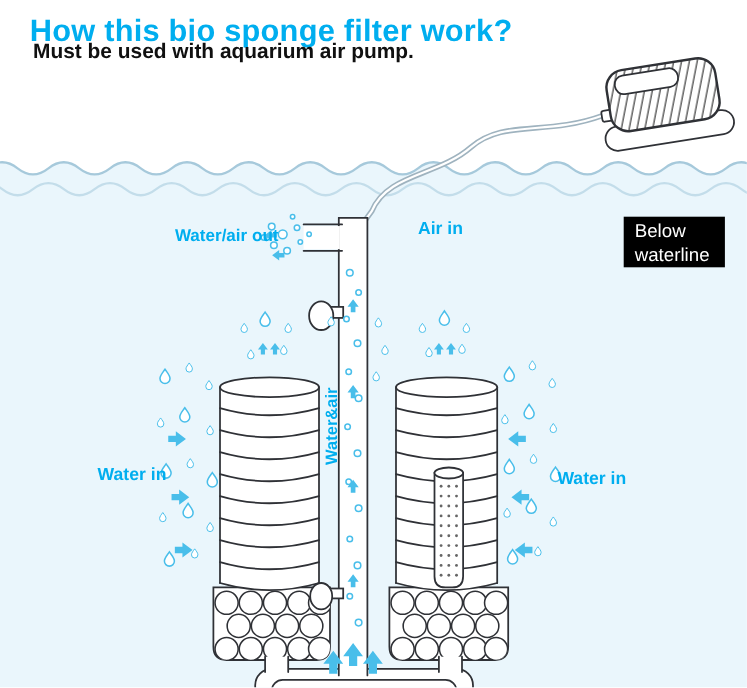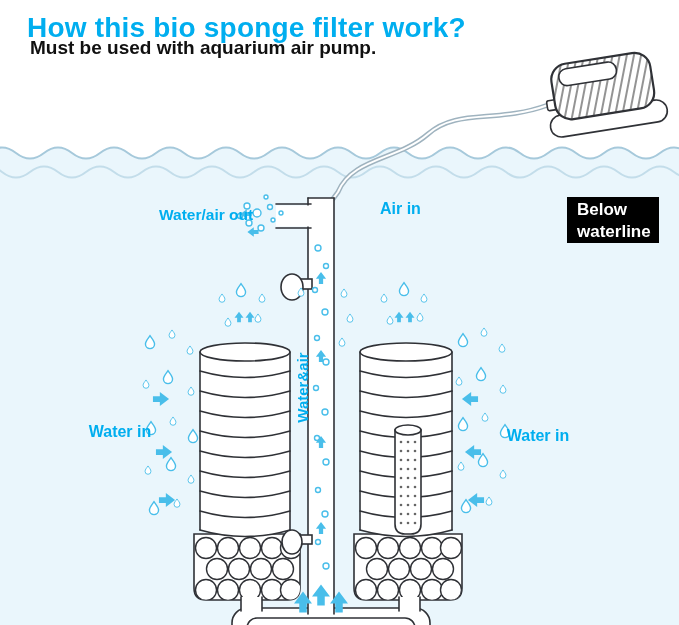--- a/index.html
+++ b/index.html
@@ -8,21 +8,21 @@
   .stage svg{position:absolute;left:0;top:0;}
   .title{position:absolute;left:27px;top:12px;font-size:28px;font-weight:700;color:var(--accent,#00AEEF);letter-spacing:.2px;}
   .subtitle{position:absolute;left:30px;top:37px;font-size:19px;font-weight:700;color:#101010;}
   .lbl{position:absolute;font-weight:700;color:var(--accent,#00AEEF);}
   .lbl-waterairout{left:120px;top:206px;font-size:15.5px;margin-left:39px;}
   .lbl-airin{left:380px;top:200px;font-size:16px;}
   .lbl-waterin-left{left:88px;top:422px;width:64px;font-size:16px;text-align:center;line-height:1.25;}
   .lbl-waterin-right{left:506px;top:426px;width:64px;font-size:16px;text-align:center;line-height:1.25;}
   .lbl-waterair{left:256px;top:379px;width:92px;font-size:15px;text-align:center;transform:rotate(-90deg);}
   .badge{position:absolute;left:567px;top:197px;width:92px;height:46px;box-sizing:border-box;
-         background:var(--badge_bg,#000);color:var(--badge_text,#fff);font-size:17px;font-weight:700;
+         background:var(--badge_bg,#000);color:var(--badge_text,#fff);font-size:17px;font-weight:400;
          padding:2px 6px 0 10px;line-height:1.28;}
   
   .ln{fill:none;stroke:var(--outline,#2F3136);stroke-width:1.6;stroke-linecap:round;}
   .lnf{fill:#fff;stroke:var(--outline,#2F3136);stroke-width:1.6;}
   .fw{fill:#fff;stroke:none;}
   .bub{fill:#fff;stroke:var(--cyan,#49BEEA);stroke-width:1.4;}
   .drp{fill:#fff;stroke:var(--cyan,#49BEEA);stroke-width:2;}
   .arw{fill:var(--cyan,#49BEEA);stroke:none;}
   .ball{fill:#fff;stroke:var(--outline,#2F3136);stroke-width:1.4;}
   .dot{fill:var(--dots,#666);stroke:none;}

